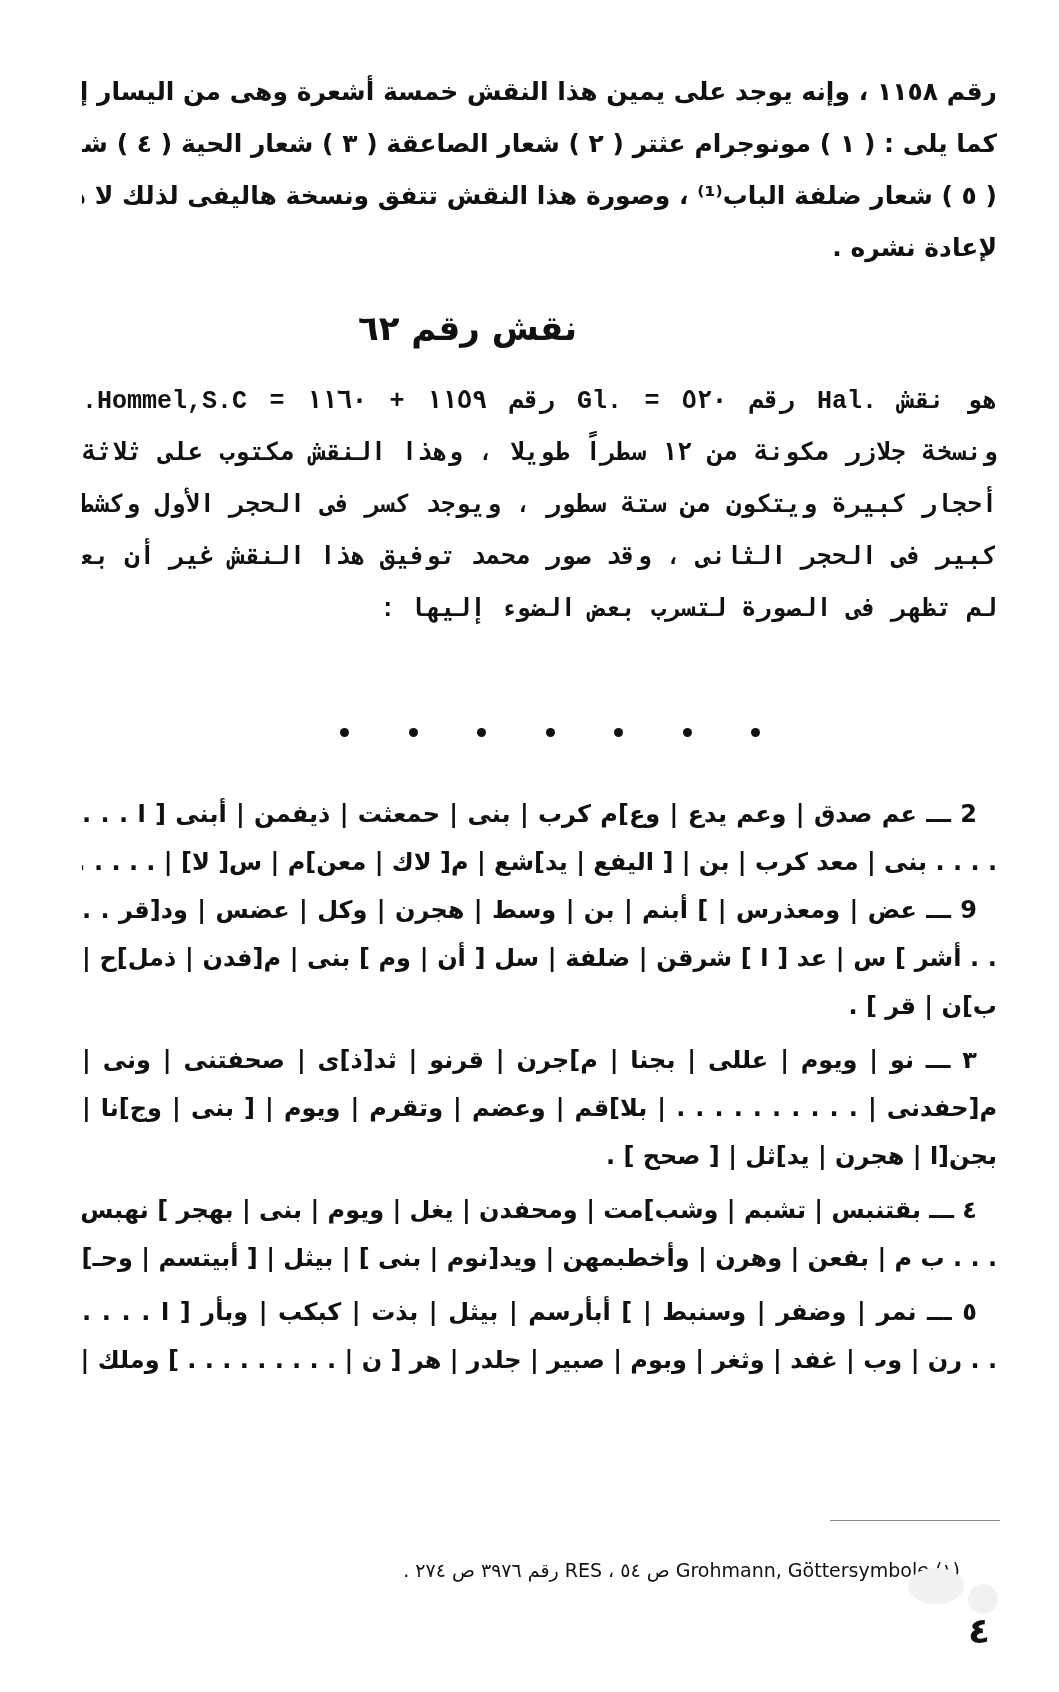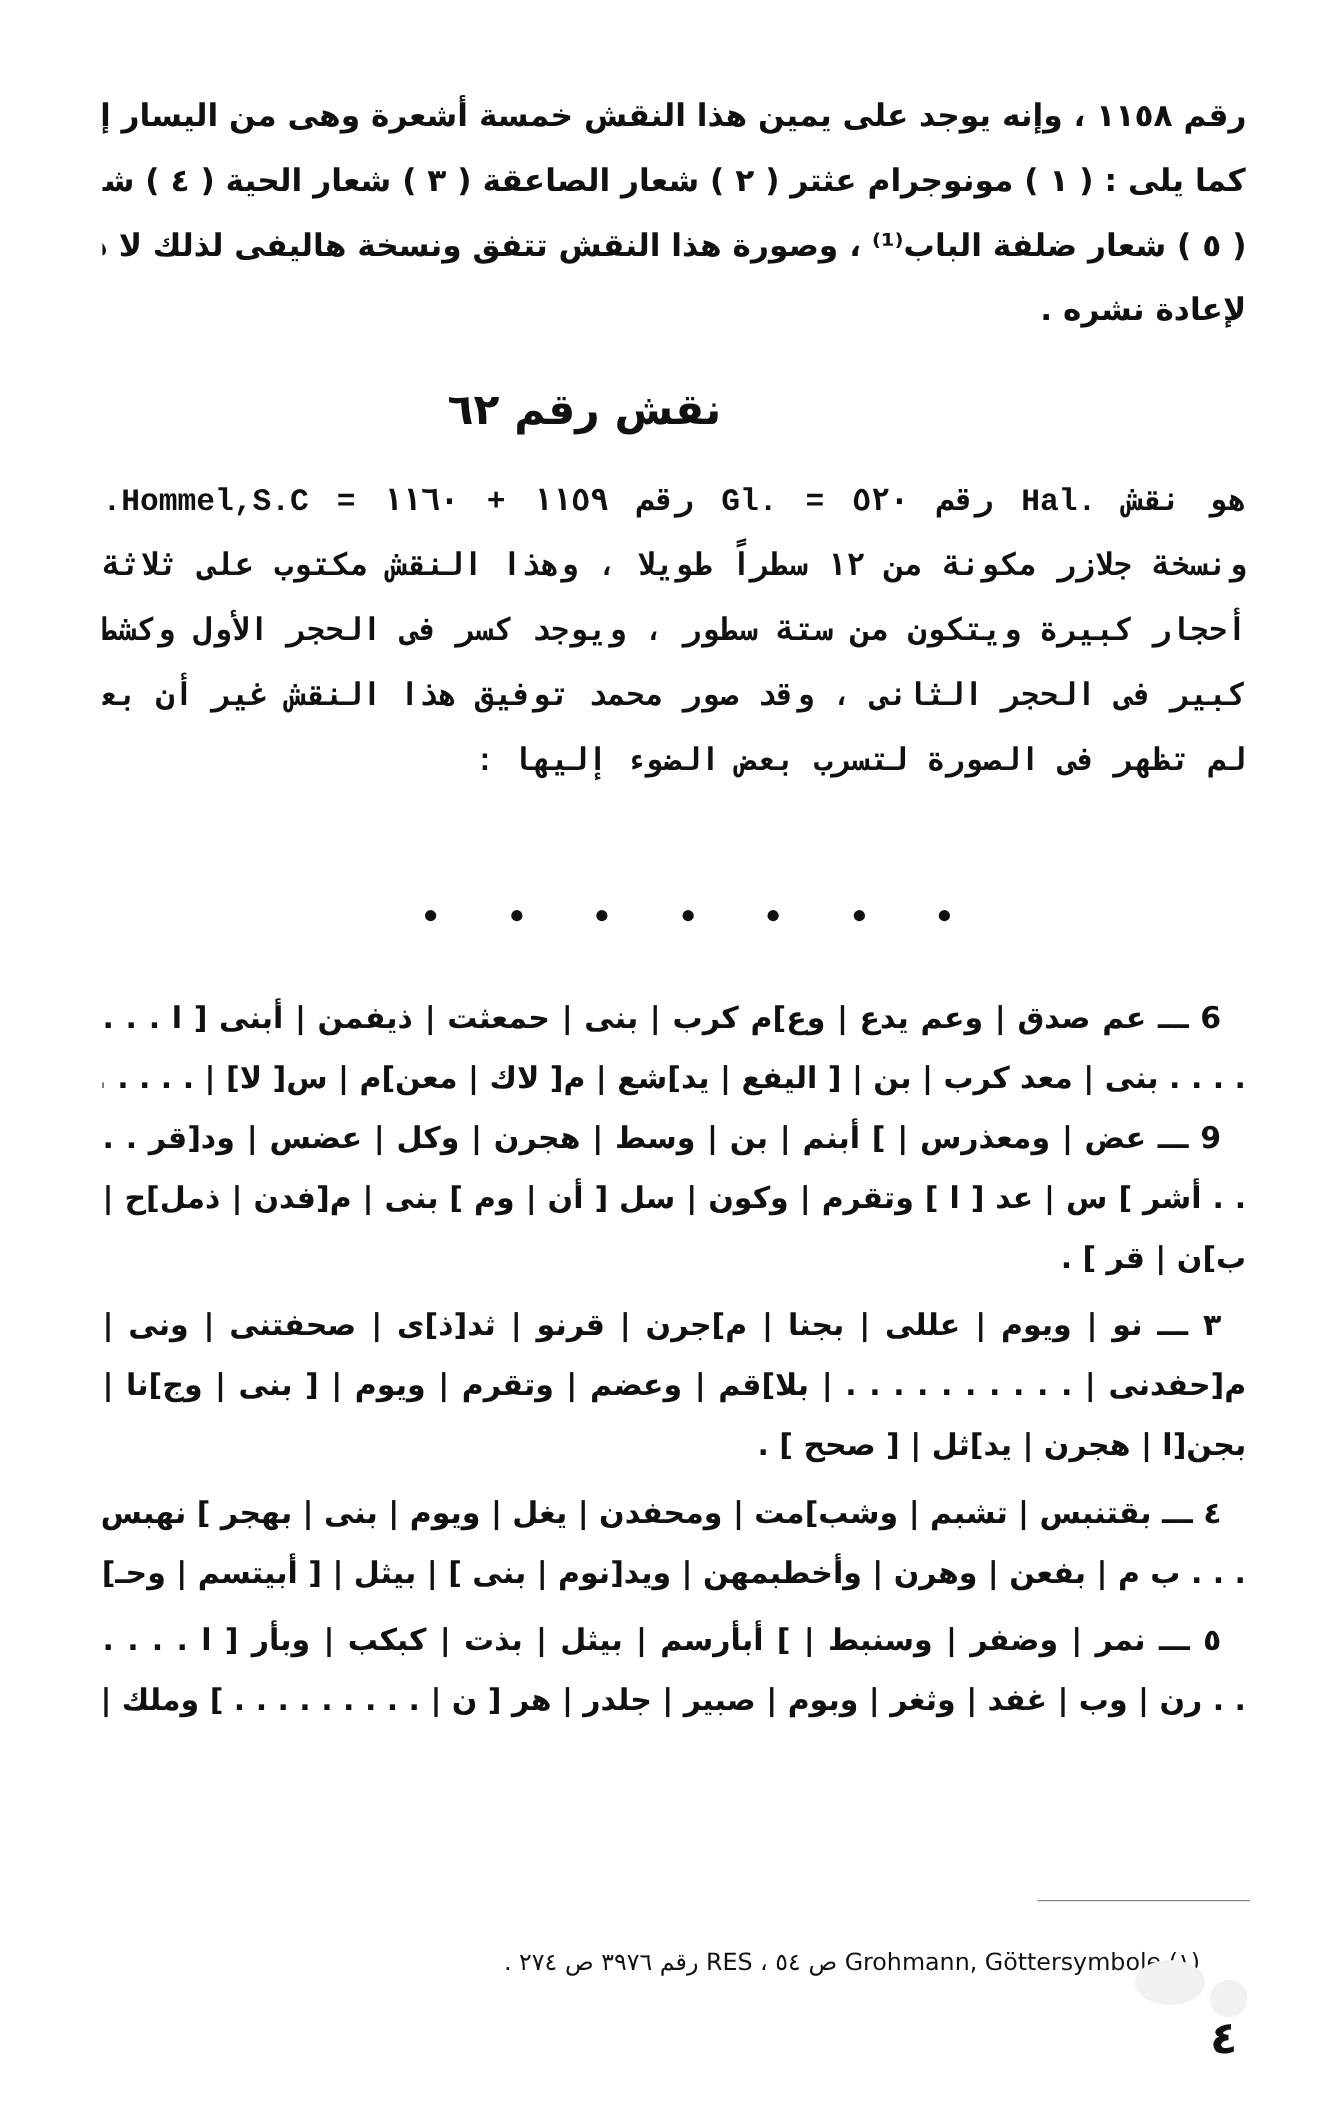--- a/index.html
+++ b/index.html
@@ -75,26 +75,26 @@
     <span class="dot"></span>
     <span class="dot"></span>
     <span class="dot"></span>
     <span class="dot"></span>
     <span class="dot"></span>
     <span class="dot"></span>
   </div>
 
   <div class="col" style="top:790px;">
     <div>
-      <div class="insc-line indent">6 ـــ عم صدق | وعم يدع | وع]م كرب | بنى | حمعثت | ذيفمن | أبنى [ ا . . .</div>
+      <div class="insc-line indent">2 ـــ عم صدق | وعم يدع | وع]م كرب | بنى | حمعثت | ذيفمن | أبنى [ ا . . .</div>
       <div class="insc-line">. . . . بنى | معد كرب | بن | [ اليفع | يد]شع | م[ لاك | معن]م | س[ لا] | . . . . .</div>
     </div>
     <div>
       <div class="insc-line indent">9 ـــ عض | ومعذرس | ] أبنم | بن | وسط | هجرن | وكل | عضس | ود[قر . .</div>
-      <div class="insc-line">. . أشر ] س | عد [ ا ] وتقرم | وكون | سل [ أن | وم ] بنى | م[فدن | ذمل]ح |</div>
+      <div class="insc-line">. . أشر ] س | عد [ ا ] شرقن | ضلفة | سل [ أن | وم ] بنى | م[فدن | ذمل]ح |</div>
       <div class="insc-line short">ب]ن | قر ] .</div>
     </div>
     <div style="margin-top:6px;">
       <div class="insc-line indent">٣ ـــ نو | ويوم | عللى | بجنا | م]جرن | قرنو | ثد[ذ]ى | صحفتنى | ونى |</div>
       <div class="insc-line">م[حفدنى | . . . . . . . . . . | بلا]قم | وعضم | وتقرم | ويوم | [ بنى | وج]نا |</div>
       <div class="insc-line short">بجن[ا | هجرن | يد]ثل | [ صحح ] .</div>
     </div>
     <div style="margin-top:6px;">
       <div class="insc-line indent">٤ ـــ بقتنبس | تشبم | وشب]مت | ومحفدن | يغل | ويوم | بنى | بهجر ] نهبس | . . .</div>
       <div class="insc-line">. . . ب م | بفعن | وهرن | وأخطبمهن | ويد[نوم | بنى ] | بيثل | [ أبيتسم | وحـ] .</div>

